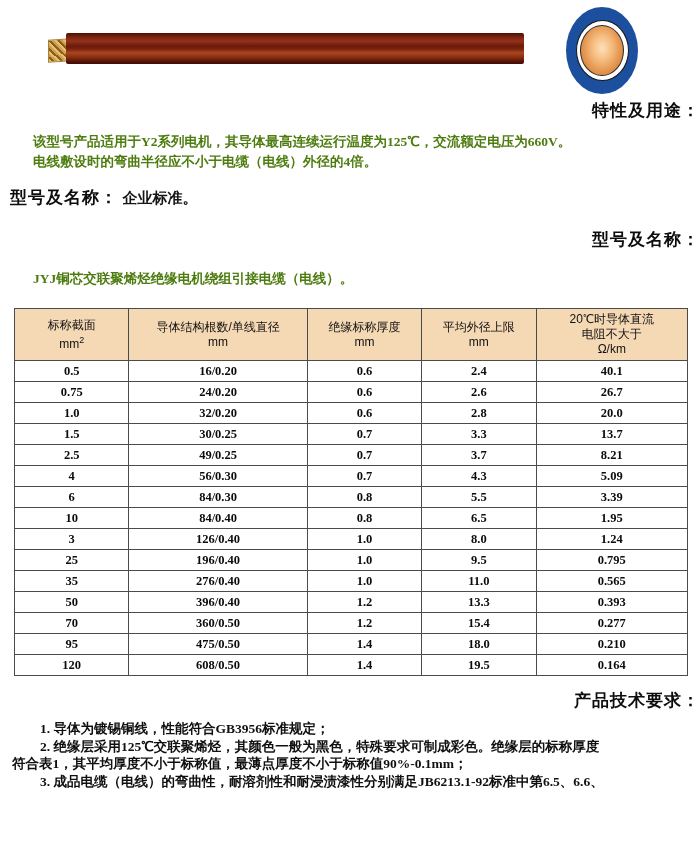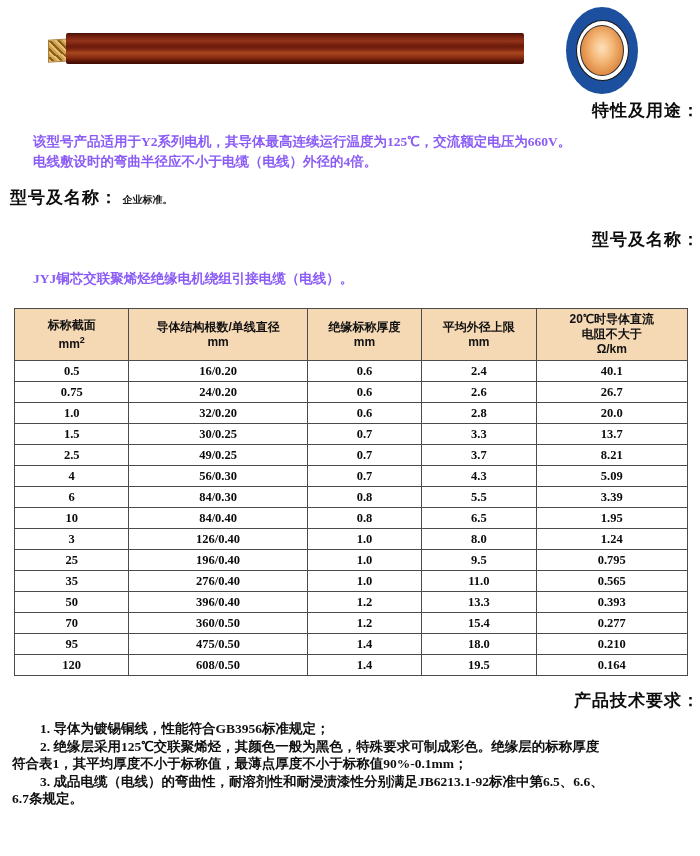--- a/index.html
+++ b/index.html
@@ -31,39 +31,39 @@
   .cs-copper {
     width:44px; height:51px; border-radius:50%; border:1.5px solid #2a2a2a;
     background: radial-gradient(ellipse at 50% 45%, #fde0bd 0%, #f6bd80 32%, #e2914a 65%, #c96f2d 100%);
   }
 
   
   .h-sec {
     font-size:17px; font-weight:700; letter-spacing:1px;
     margin-left:10px; line-height:21px; color:#0d0d0d;text-align:right;
   }
-  .body-text { font-size:13.5px; font-weight:600; line-height:20px; color:#8b5cf6;
+  .body-text { font-size:13.5px; font-weight:600; line-height:20px; color:#4d7c0f;
     font-family:"Liberation Serif", serif; }
   .features-para { margin:11px 0 0 33px; }
   .standard-row { margin-top:15px; }
   .standard-row .h-sec { display:inline; margin-left:0; }
   .standard-row { margin-left:10px; }
-  .inline-val { font-size:10px; font-weight:600; font-family:"Liberation Serif", serif;margin-top:40px; }
+  .inline-val { font-size:15px; font-weight:600; font-family:"Liberation Serif", serif;margin-top:40px; }
   .model-row { margin-top:21px; }
   .model-para { margin:19px 0 8px 33px; }
   .specs-row { margin-top:19px; }
 
   
   table.spec {
     border-collapse:collapse; width:674px; margin:19px 0 0 14px;
     table-layout:fixed;
   }
   table.spec th, table.spec td { border:1px solid #4b4b4b; text-align:center; vertical-align:middle; }
   table.spec th {
-    background:#f5d8b4; font-size:12px; font-weight:700; line-height:15px;
+    background:#f5d8b4; font-size:12px; font-weight:400; line-height:15px;
     height:42px; padding:3px 2px; color:#111;
   }
   table.spec th sup { font-size:9px; }
   table.spec td {
     height:21px; font-size:12.5px; font-weight:700;
     font-family:"Liberation Serif", serif; color:#0c0c0c; padding:0 2px;
   }
 
   
   .req-sec { margin-top:14px; }
@@ -248,17 +248,16 @@
       </tbody>
   </table>
 
   <div class="req-sec">
     <div class="h-sec">产品技术要求：</div>
     <div class="req-lines">
       <div class="req-line indent">1. 导体为镀锡铜线，性能符合GB3956标准规定；</div>
       <div class="req-line indent">2. 绝缘层采用125℃交联聚烯烃，其颜色一般为黑色，特殊要求可制成彩色。绝缘层的标称厚度</div>
       <div class="req-line">符合表1，其平均厚度不小于标称值，最薄点厚度不小于标称值90%-0.1mm；</div>
       <div class="req-line indent">3. 成品电缆（电线）的弯曲性，耐溶剂性和耐浸渍漆性分别满足JB6213.1-92标准中第6.5、6.6、</div>
-      <div class="req-line">6.7条规定。</div>
     </div>
   </div>
 
 </div>
 
 </body></html>

